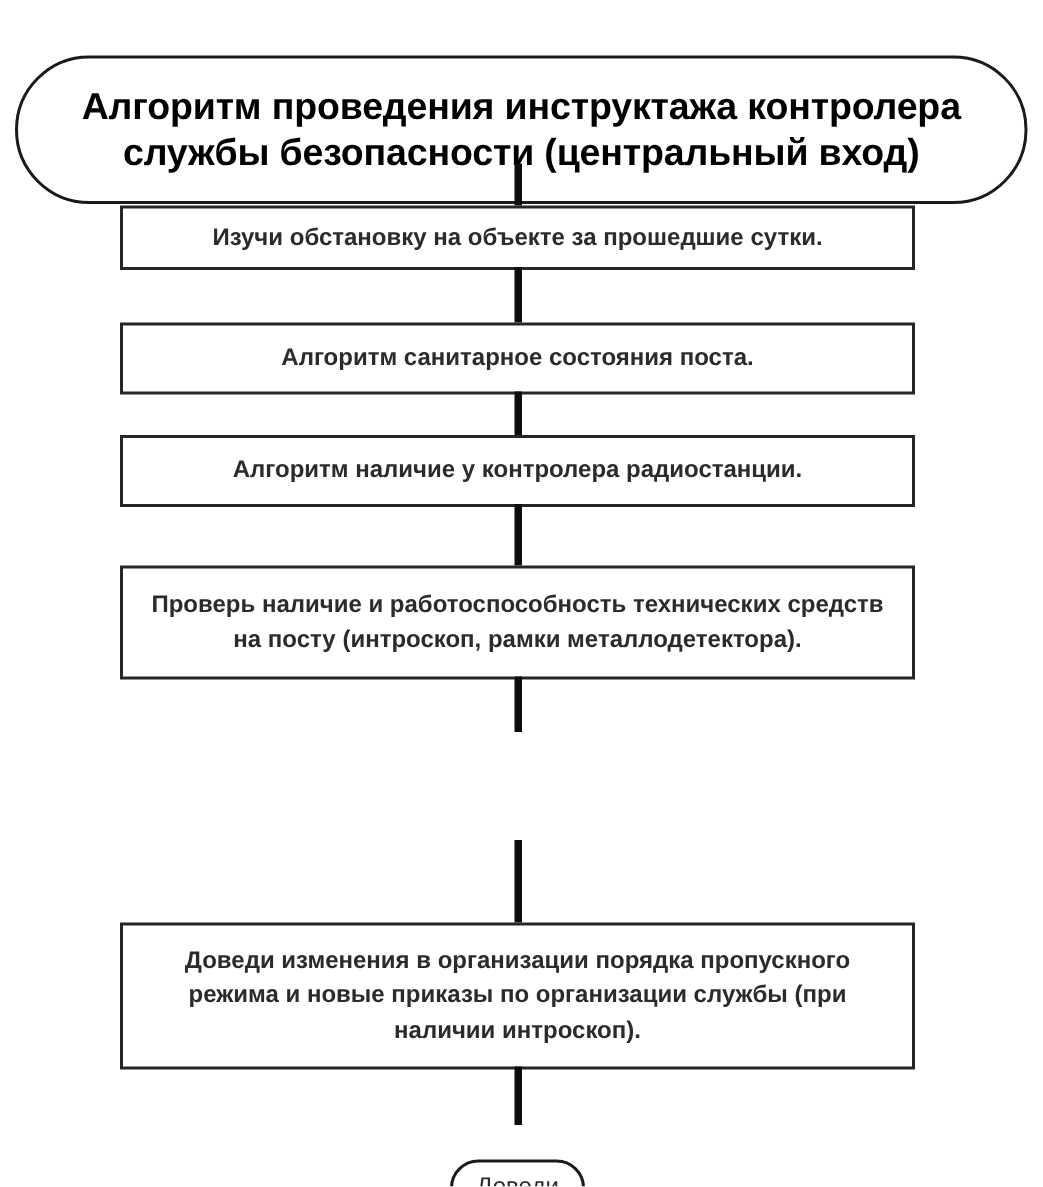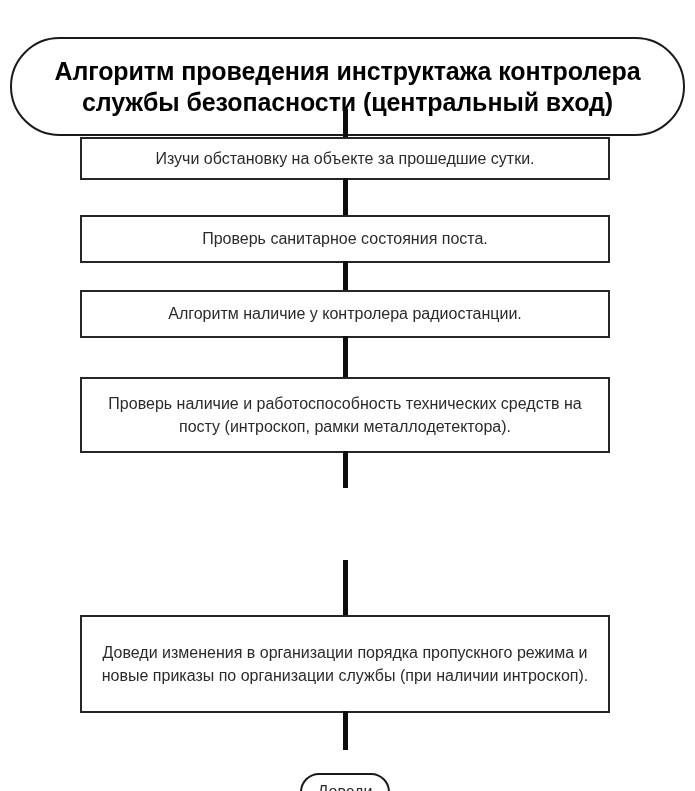--- a/index.html
+++ b/index.html
@@ -64,20 +64,21 @@
     position: absolute;
     box-sizing: border-box;
     left: 80px;
     width: 530px;
     background: #ffffff;
     border: 2px solid #262626;
     display: flex;
     align-items: center;
     justify-content: center;
     text-align: center;
+    font-weight: bold;
   }
   .process .node-text {
     font-size: 16px;
     color: #2b2b2b;
     line-height: 1.45;
     padding: 0 16px;
   }
 
   
   .connector {
@@ -98,21 +99,21 @@
 
   <div class="connector" style="top:109px; height:30px;"></div>
 
   <div class="process" style="top:137px; height:43px;">
     <span class="node-text">Изучи обстановку на объекте за прошедшие сутки.</span>
   </div>
 
   <div class="connector" style="top:178px; height:39px;"></div>
 
   <div class="process" style="top:215px; height:48px;">
-    <span class="node-text">Проверь санитарное состояния поста.</span>
+    <span class="node-text">Алгоритм санитарное состояния поста.</span>
   </div>
 
   <div class="connector" style="top:261px; height:31px;"></div>
 
   <div class="process" style="top:290px; height:48px;">
     <span class="node-text">Алгоритм наличие у контролера радиостанции.</span>
   </div>
 
   <div class="connector" style="top:336px; height:43px;"></div>
 

